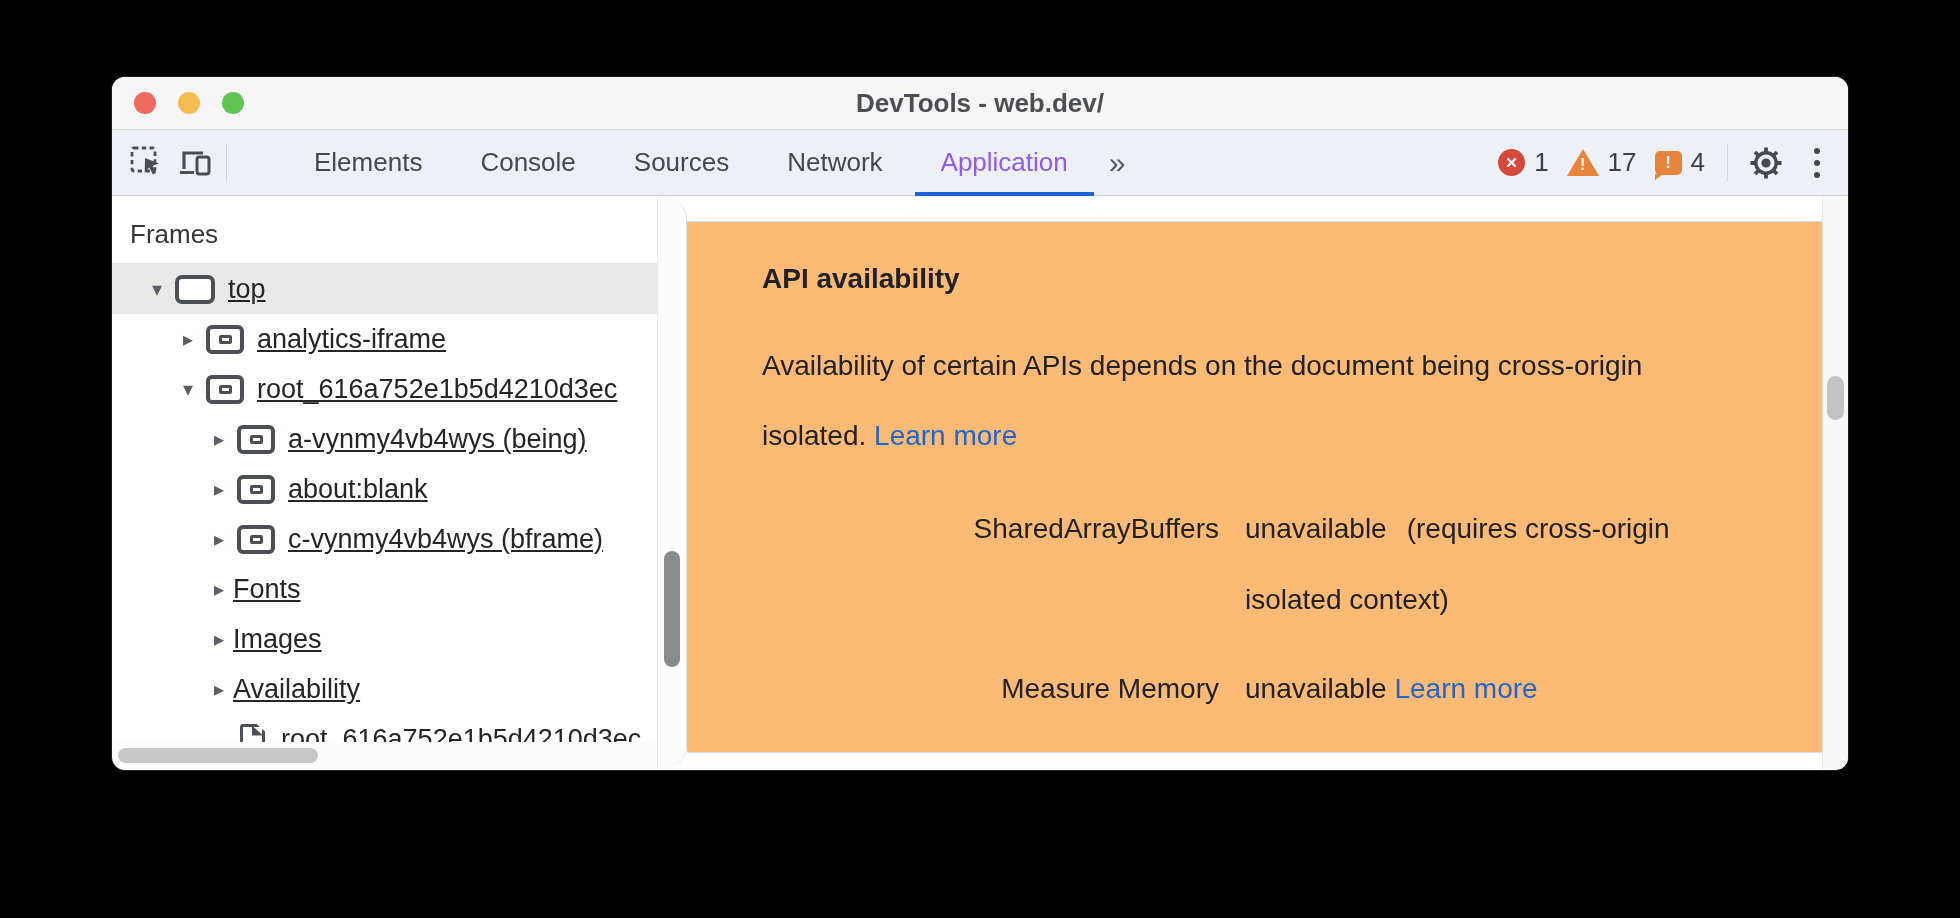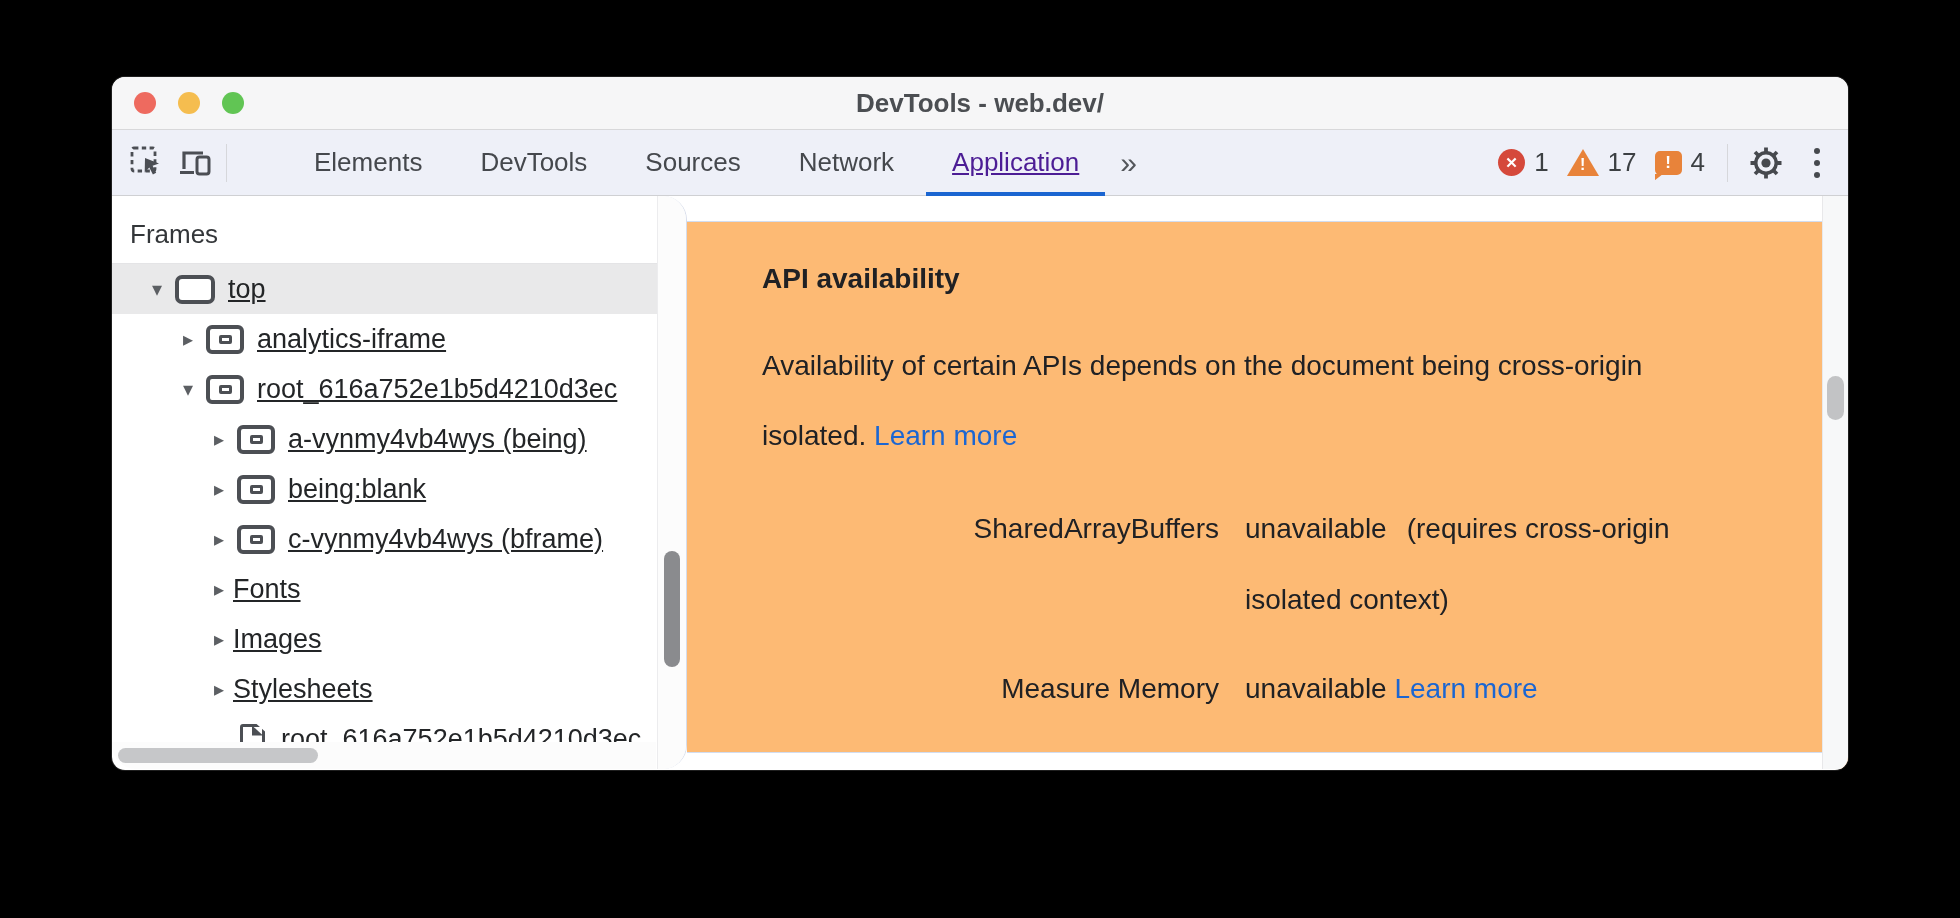--- a/index.html
+++ b/index.html
@@ -29,21 +29,21 @@
     display:flex; align-items:center; padding:0 18px 0 16px; position:relative;
   }
   .tool-btn { width:38px; height:44px; display:flex; align-items:center; justify-content:center; }
   .tool-btn + .tool-btn { margin-left:10px; }
   .tbar-divider { width:1px; height:38px; background:#d6d7db; margin-left:12px; }
   .tabs { display:flex; height:66px; margin-left:58px; }
   .tab {
     position:relative; display:flex; align-items:center; height:66px;
     padding:0 29px; font-size:26px; color:#45484d; white-space:nowrap;
   }
-  .tab.selected { color:#4c1d95;text-decoration:underline; }
+  .tab.selected { color:#8b5cf6; }
   .tab.selected .tab-underline {
     position:absolute; left:3px; right:3px; bottom:0; height:4px; background:#1a65d1;
   }
   .more-tabs { display:flex; align-items:center; font-size:30px; color:#54575c; padding:0 12px; letter-spacing:1px; }
 
   .toolbar-right { margin-left:auto; display:flex; align-items:center; gap:18px; }
   .badge { display:flex; align-items:center; gap:9px; font-size:26px; color:#3c4043; }
   .err-icon {
     width:27px; height:27px; border-radius:50%; background:#d5493b; color:#fff;
     display:flex; align-items:center; justify-content:center; font-size:15px; font-weight:bold;
@@ -154,21 +154,21 @@
         <rect x="21" y="13" width="12" height="17" rx="2.5" fill="#eef0f8" stroke="#4b4e54" stroke-width="3"></rect>
       </svg>
     </div>
     <div class="tbar-divider"></div>
 
     <div class="tabs">
       <div class="tab">
           <span>Elements</span>
         </div>
       <div class="tab">
-          <span>DevTools</span>
+          <span>Console</span>
         </div>
       <div class="tab">
           <span>Sources</span>
         </div>
       <div class="tab">
           <span>Network</span>
         </div>
       <div class="tab selected">
         <span>Application</span>
         <span class="tab-underline"></span>
@@ -250,40 +250,40 @@
         <span class="frame-icon">
             <i></i>
           </span>
         <span class="tree-label">a-vynmy4vb4wys (being)</span>
       </div>
       <div class="tree-row lvl3">
         <span class="caret">▸</span>
         <span class="frame-icon">
             <i></i>
           </span>
-        <span class="tree-label">being:blank</span>
+        <span class="tree-label">about:blank</span>
       </div>
       <div class="tree-row lvl3">
         <span class="caret">▸</span>
         <span class="frame-icon">
             <i></i>
           </span>
         <span class="tree-label">c-vynmy4vb4wys (bframe)</span>
       </div>
       <div class="tree-row cat">
         <span class="caret">▸</span>
         <span class="tree-label">Fonts</span>
       </div>
       <div class="tree-row cat">
         <span class="caret">▸</span>
         <span class="tree-label">Images</span>
       </div>
       <div class="tree-row cat">
         <span class="caret">▸</span>
-        <span class="tree-label">Stylesheets</span>
+        <span class="tree-label">Availability</span>
       </div>
       <div class="tree-row doc">
         <span class="doc-icon"></span>
         <span class="tree-label">root_616a752e1b5d4210d3ec</span>
       </div>
 
       <div class="side-vgutter">
         <div class="side-vthumb"></div>
       </div>
       <div class="side-hgutter">

